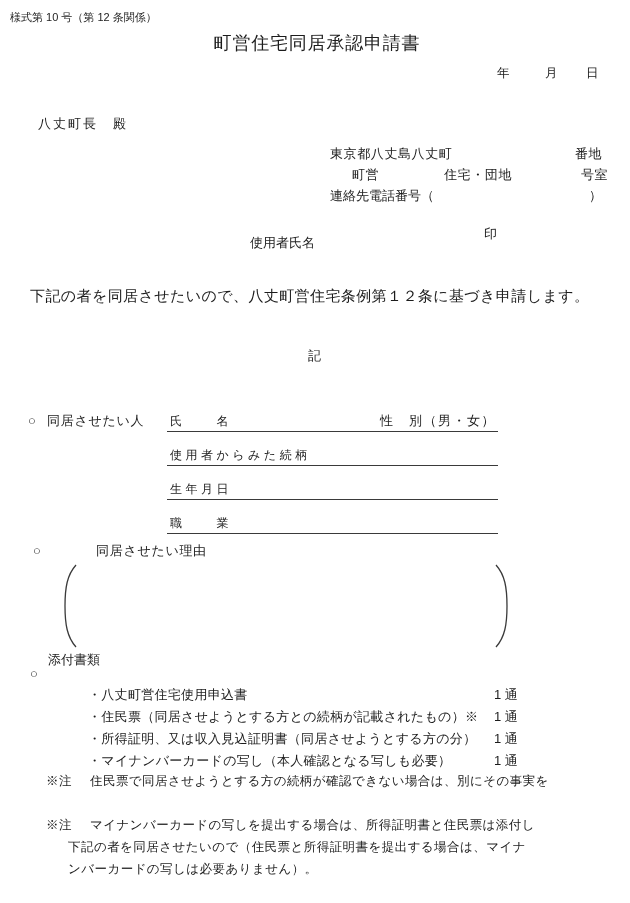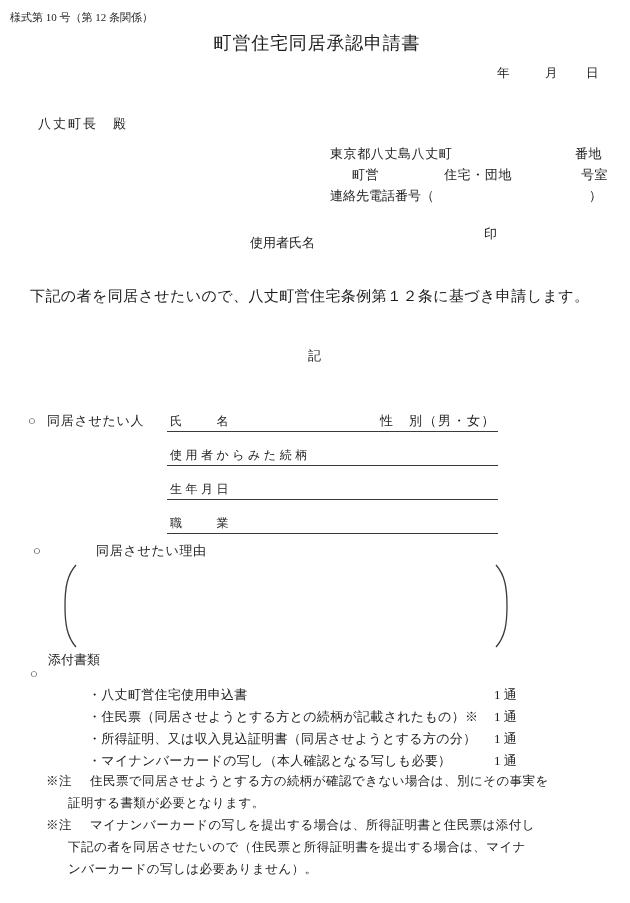--- a/index.html
+++ b/index.html
@@ -2,21 +2,21 @@
 <html><head>
 <meta charset="utf-8">
 <style>
   * { margin:0; padding:0; box-sizing:border-box; }
   html, body { background:#ffffff; }
   .page {
     position:relative;
     width:630px;
     height:903px;
     background:#ffffff;
-    font-family:Liberation Serif, serif;
+    font-family:Liberation Sans, sans-serif;
     color:#1c1c1c;
     overflow:hidden;
   }
   .abs { position:absolute; white-space:nowrap; line-height:1.25; }
   .fs11 { font-size:11px; }
   .fs12 { font-size:12.5px; }
   .fs13 { font-size:13px; }
   .title {
     position:absolute; left:2px; top:31px; width:100%;
     text-align:center; font-size:18px; letter-spacing:0.8px; font-weight:400;
@@ -110,20 +110,19 @@
   <span class="abs fs13" style="left:494px; top:709px;">1 通</span>
 
   <span class="abs fs13 attach-item" style="left:88px; top:731px;">・所得証明、又は収入見込証明書（同居させようとする方の分）</span>
   <span class="abs fs13" style="left:494px; top:731px;">1 通</span>
 
   <span class="abs fs13 attach-item" style="left:88px; top:753px;">・マイナンバーカードの写し（本人確認となる写しも必要）</span>
   <span class="abs fs13" style="left:494px; top:753px;">1 通</span>
 
   <span class="abs fs12 note-line" style="left:46px; top:774px;">※注</span>
   <span class="abs fs12 note-line" style="left:90px; top:774px;">住民票で同居させようとする方の続柄が確認できない場合は、別にその事実を</span>
-  <span class="abs fs12 note-line" style="left:68px; top:796px;">証明する書類が必要となります。</span>
 
   <span class="abs fs12 note-line" style="left:46px; top:818px;">※注</span>
   <span class="abs fs12 note-line" style="left:90px; top:818px;">マイナンバーカードの写しを提出する場合は、所得証明書と住民票は添付し</span>
   <span class="abs fs12 note-line" style="left:68px; top:840px;">下記の者を同居させたいので（住民票と所得証明書を提出する場合は、マイナ</span>
   <span class="abs fs12 note-line" style="left:68px; top:862px;">ンバーカードの写しは必要ありません）。</span>
 
 </div>
 
 </body></html>

